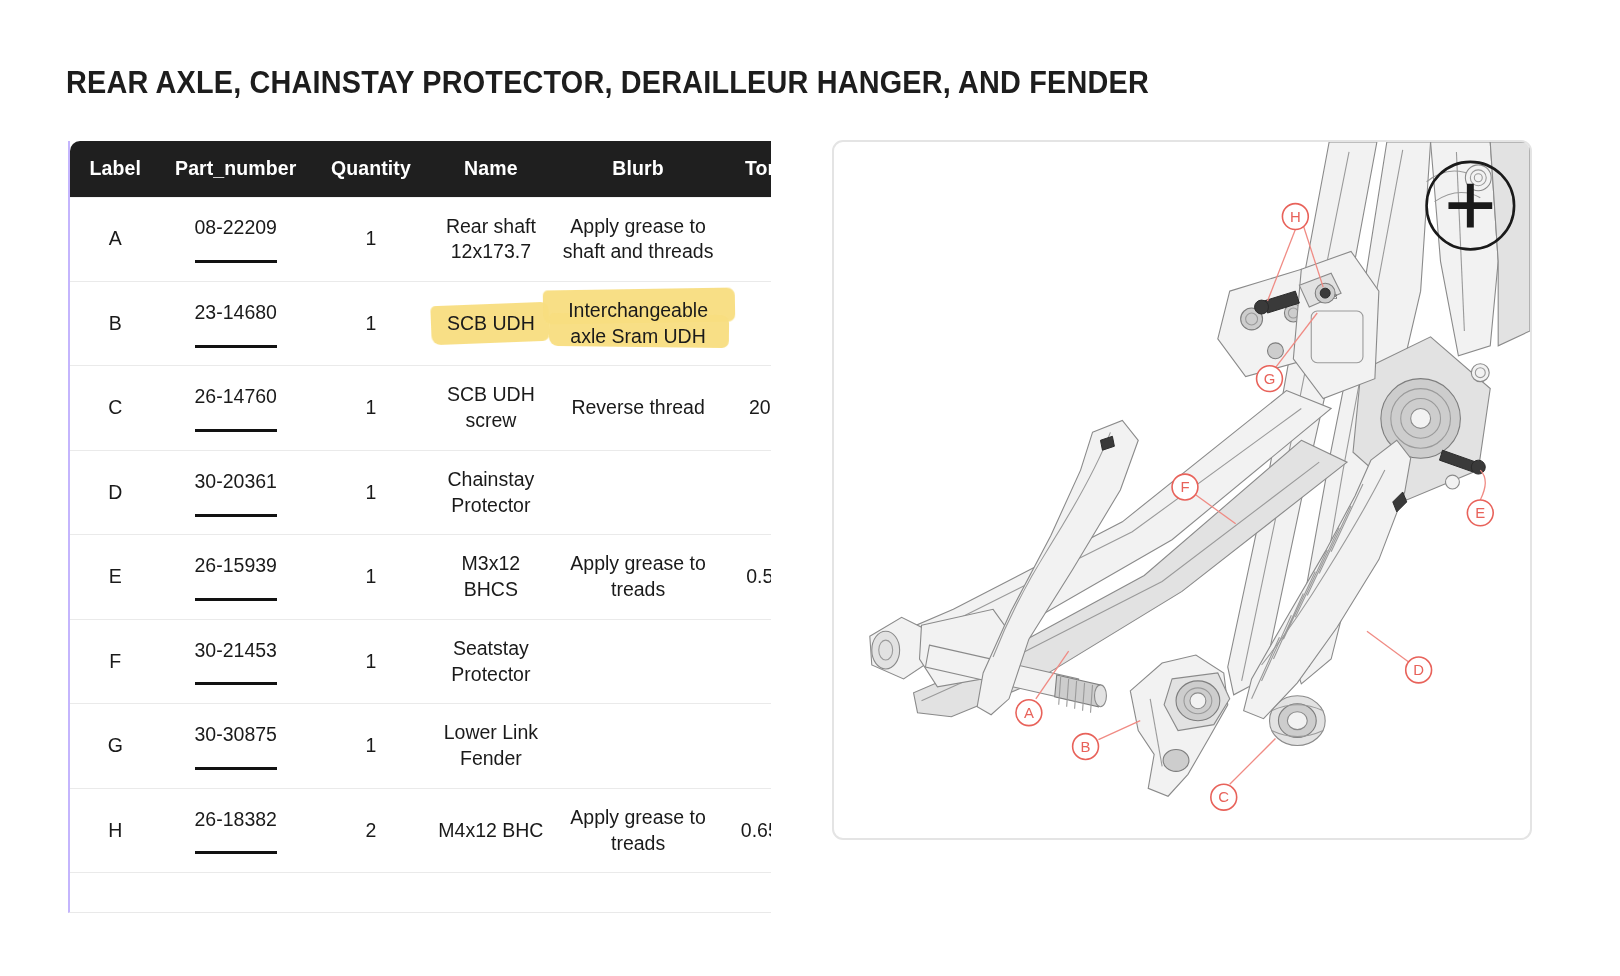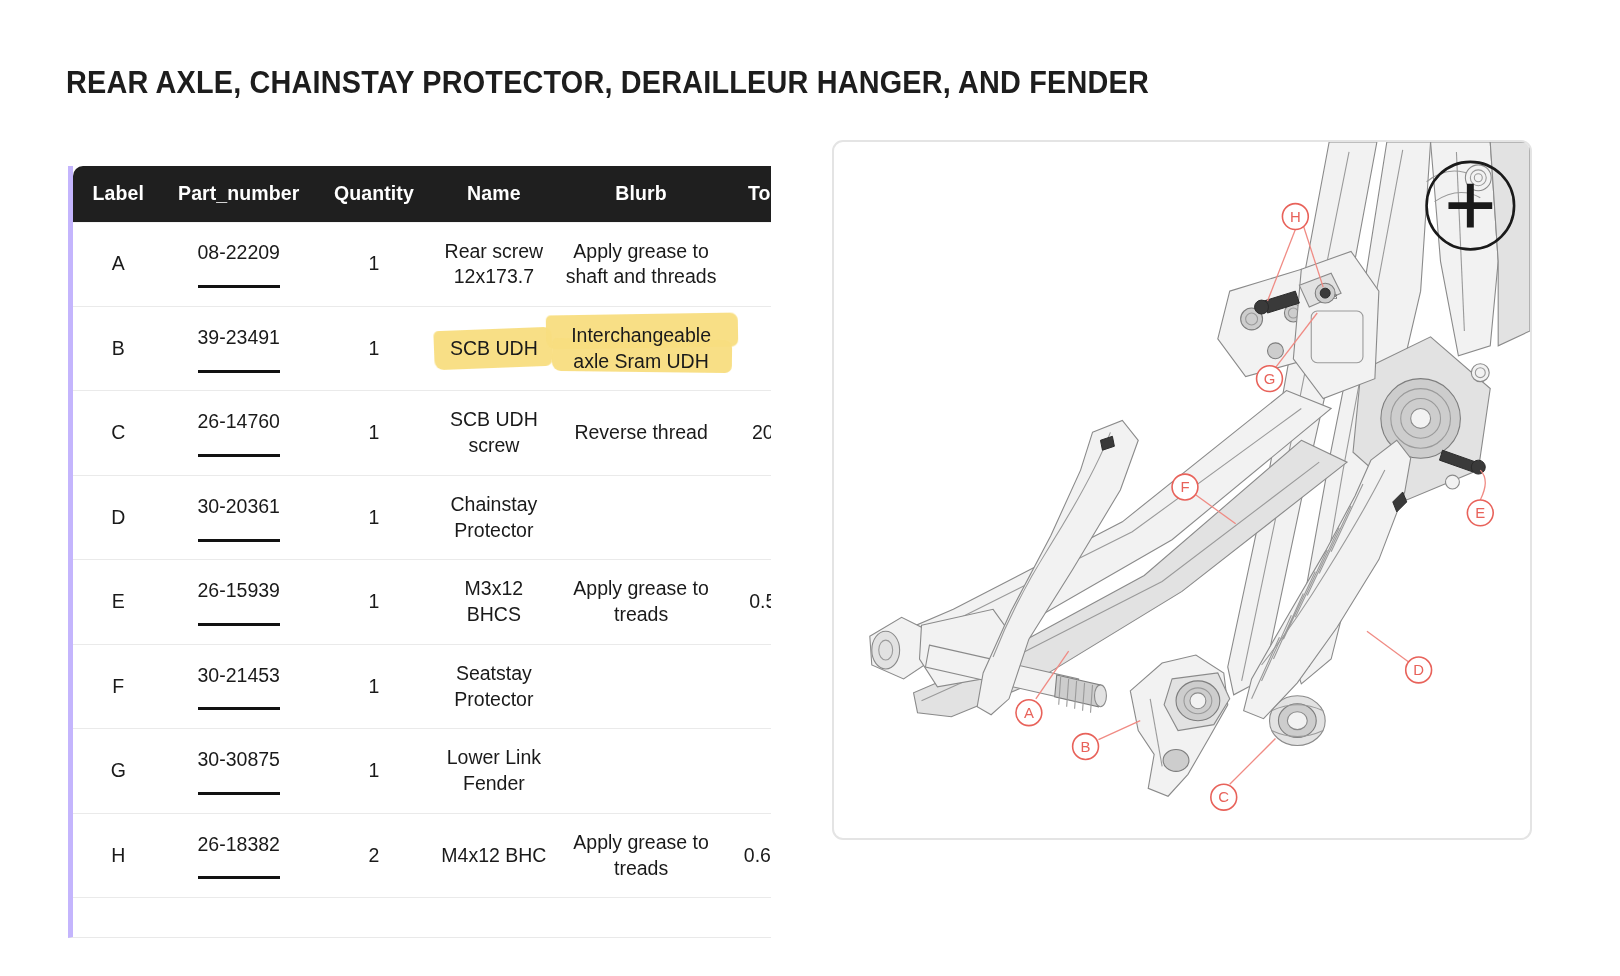--- a/index.html
+++ b/index.html
@@ -28,23 +28,22 @@
     white-space: nowrap;
   }
 
   
   .table-panel {
     position: absolute;
     left: 68px; top: 141px;
     width: 703px;
     height: 772px;
     overflow: hidden;
-    border-left: 5px solid #c4b5fd;
+    border-left: 2px solid #c4b5fd;
     border-bottom: 1px solid #e9e9e9;
-    margin-top: 25px;
   }
   .parts-table {
     width: 760px;
     border-collapse: collapse;
     table-layout: fixed;
     font-size: 19px;
   }
   .parts-table thead th {
     background: #1f1f1f;
     color: #ffffff;
@@ -164,27 +163,27 @@
           <th>Name</th>
           <th>Blurb</th>
           <th>Torque</th>
         </tr>
       </thead>
       <tbody id="table-body">
           <tr>
             <td>A</td>
             <td><a class="part-link">08-22209</a></td>
             <td>1</td>
-            <td>Rear screw 12x173.7</td>
+            <td>Rear shaft 12x173.7</td>
             <td>Apply grease to shaft and threads</td>
             <td></td>
           </tr>
           <tr>
             <td>B</td>
-            <td><a class="part-link">39-23491</a></td>
+            <td><a class="part-link">23-14680</a></td>
             <td>1</td>
             <td><span class="hl-wrap hl-name"><span class="hl-mark"></span><span class="hl-text">SCB UDH</span></span></td>
             <td><span class="hl-wrap hl-blurb"><span class="hl-mark hl-mark-1"></span><span class="hl-mark hl-mark-2"></span><span class="hl-text">Interchangeable axle Sram UDH</span></span></td>
             <td></td>
           </tr>
           <tr>
             <td>C</td>
             <td><a class="part-link">26-14760</a></td>
             <td>1</td>
             <td>SCB UDH screw</td>

